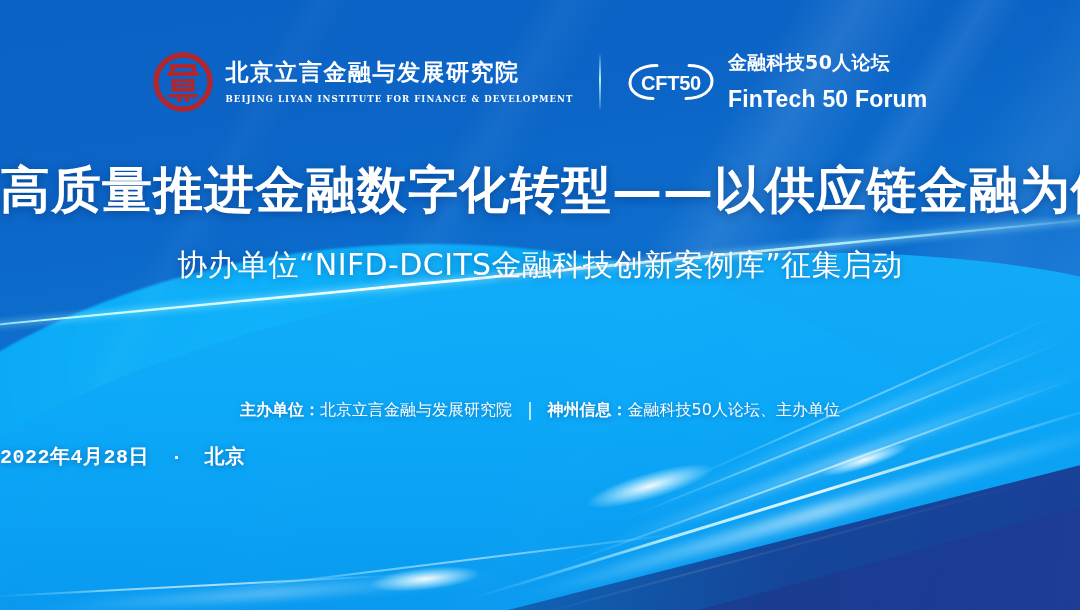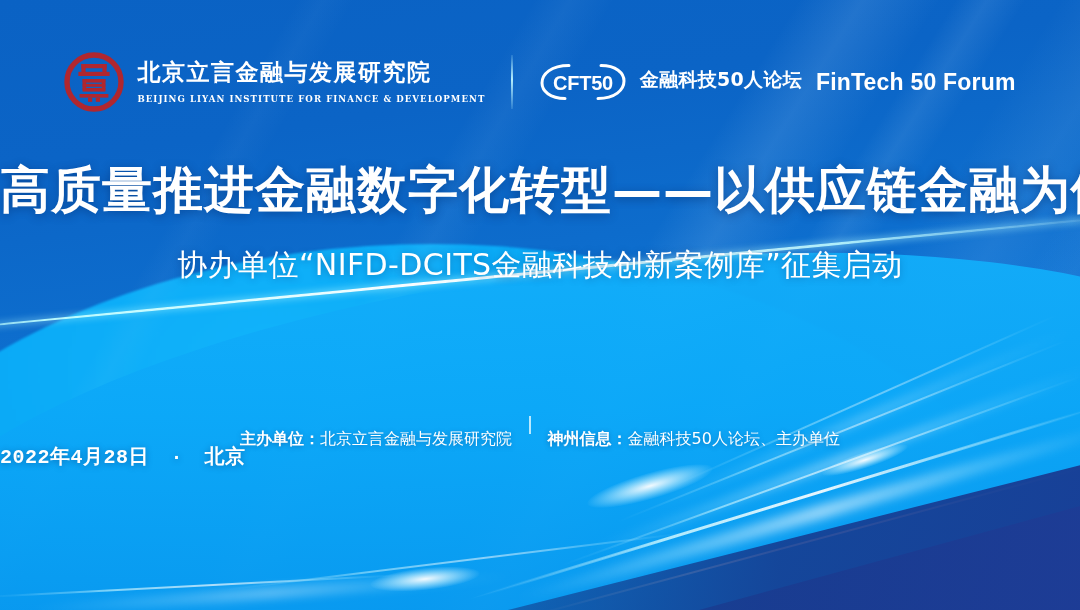--- a/index.html
+++ b/index.html
@@ -229,21 +229,21 @@
     width: 1.5px;
     height: 54px;
     background: linear-gradient(180deg,
       rgba(170,235,255,0.15) 0%,
       rgba(190,245,255,0.95) 45%,
       rgba(170,235,255,0.15) 100%);
   }
 
   .cft-mark { width: 88px; height: 46px; flex: none; display: block; }
 
-  .cft-text { display: flex; flex-direction: row; gap: 14px; }
+  .cft-text { display: flex; flex-direction: column; gap: 14px; }
   .cft-cn {
     font-family: "DejaVu Sans", "Liberation Sans", sans-serif;
     font-weight: 700;
     font-size: 19px;
     letter-spacing: 0.3px;
     color: #ffffff;
     line-height: 1.05;
     white-space: nowrap;
   }
   .cft-en {
@@ -295,21 +295,21 @@
     display: flex;
     align-items: center;
     justify-content: center;
     gap: 17px;
     font-family: "DejaVu Sans", "Liberation Sans", sans-serif;
     font-size: 16px;
     color: #ffffff;
     white-space: nowrap;
     text-shadow: 0 1px 5px rgba(0,35,95,0.35);
   }
-  .org-item { display: inline-flex; align-items: flex-start; margin-top: 29px; }
+  .org-item { display: inline-flex; align-items: flex-start; }
   .org-label { font-weight: 700; }
   .org-value { font-weight: 400; }
   .org-sep {
     display: inline-block;
     width: 1.5px;
     height: 18px;
     background: rgba(215,245,255,0.85);
   }
 
   .date-row {

